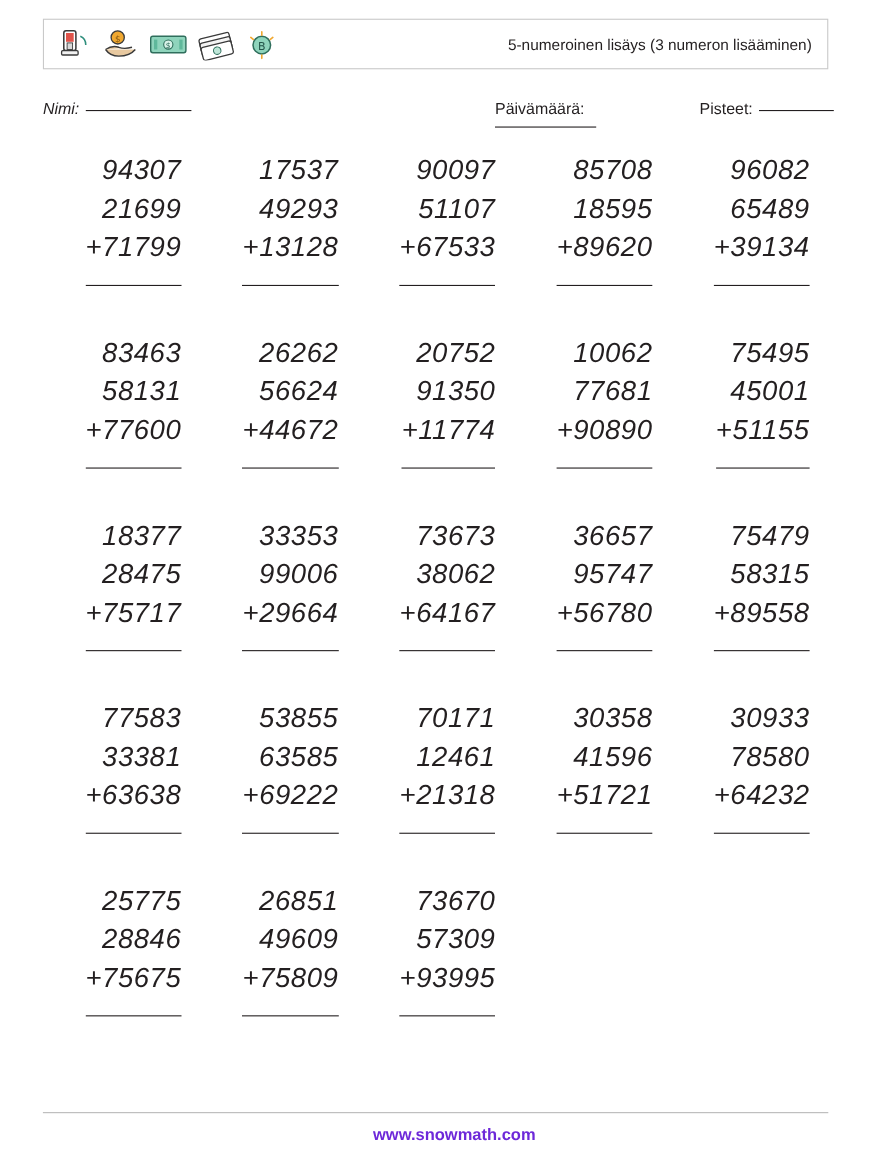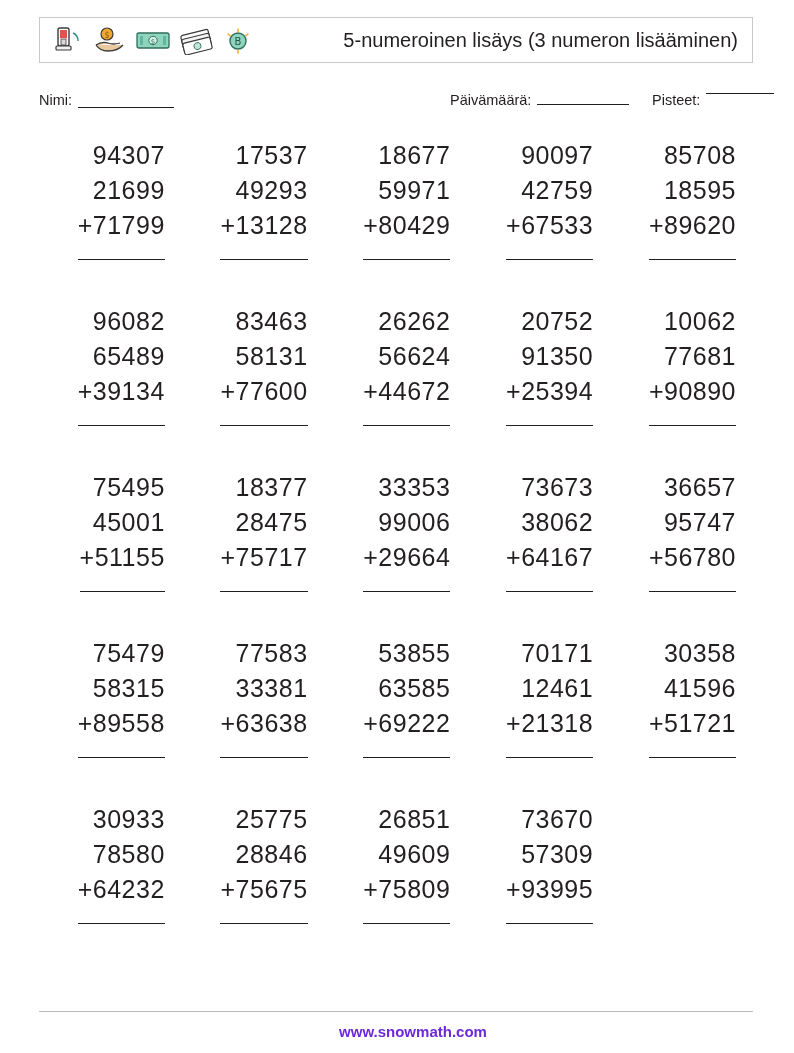--- a/index.html
+++ b/index.html
@@ -38,21 +38,21 @@
     display: flex;
     align-items: center;
     gap: 7px;
     padding-left: 12px;
   }
   .header-title {
     position: absolute;
     right: 14px;
     top: 50%;
     transform: translateY(-50%);
-    font-size: 20px;
+    font-size: 14px;
     color: #231f20;
     white-space: nowrap;
     text-align: center;
   }
 
   
   .icon-svg { display: block; }
 
   
   .meta-row {
@@ -61,37 +61,39 @@
     top: 92px;
     width: 714px;
     height: 24px;
     font-size: 14.5px;
   }
   .meta-name {
     position: absolute;
     left: 0;
     top: 0;
     display: flex;
-    align-items: flex-end;
+    align-items: center;
     gap: 6px;
+    font-style: italic;
   }
   .meta-date {
     position: absolute;
     left: 411px;
     top: 0;
     display: flex;
     align-items: baseline;
     gap: 6px;
+    flex-direction: column;
   }
   .meta-score {
     position: absolute;
-    left: 613px;
+    left: 597px;
     top: 0;
     display: flex;
-    align-items: flex-start;
+    align-items: center;
     gap: 6px;
   }
   .rule {
     display: inline-block;
     border-bottom: 1px solid #231f20;
     height: 1px;
   }
   .rule-name  { width: 96px; }
   .rule-date  { width: 92px; }
   .rule-score { width: 68px; }
@@ -108,20 +110,21 @@
   }
   .cell {
     position: relative;
     display: flex;
     flex-direction: column;
     align-items: flex-end;
     justify-content: flex-start;
     padding-top: 6px;
     padding-right: 17px;
     box-sizing: border-box;
+    font-style: italic;
   }
   .num {
     font-size: 25px;
     line-height: 35px;
     letter-spacing: 0.5px;
     font-family: "Liberation Sans", sans-serif;
     white-space: pre;
   }
   .addend-last {
     border-bottom: 1.6px solid #231f20;
@@ -229,27 +232,22 @@
       <span class="num">94307</span>
       <span class="num">21699</span>
       <span class="num addend-last">+71799</span>
     </div>
     <div class="cell">
       <span class="num">17537</span>
       <span class="num">49293</span>
       <span class="num addend-last">+13128</span>
     </div>
     <div class="cell">
-      <span class="num">18677</span>
-      <span class="num">59971</span>
-      <span class="num addend-last">+80429</span>
-    </div>
-    <div class="cell">
       <span class="num">90097</span>
-      <span class="num">42759</span>
+      <span class="num">51107</span>
       <span class="num addend-last">+67533</span>
     </div>
     <div class="cell">
       <span class="num">85708</span>
       <span class="num">18595</span>
       <span class="num addend-last">+89620</span>
     </div>
 
     <div class="cell">
       <span class="num">96082</span>
@@ -262,21 +260,21 @@
       <span class="num addend-last">+77600</span>
     </div>
     <div class="cell">
       <span class="num">26262</span>
       <span class="num">56624</span>
       <span class="num addend-last">+44672</span>
     </div>
     <div class="cell">
       <span class="num">20752</span>
       <span class="num">91350</span>
-      <span class="num addend-last">+25394</span>
+      <span class="num addend-last">+11774</span>
     </div>
     <div class="cell">
       <span class="num">10062</span>
       <span class="num">77681</span>
       <span class="num addend-last">+90890</span>
     </div>
 
     <div class="cell">
       <span class="num">75495</span>
       <span class="num">45001</span>

